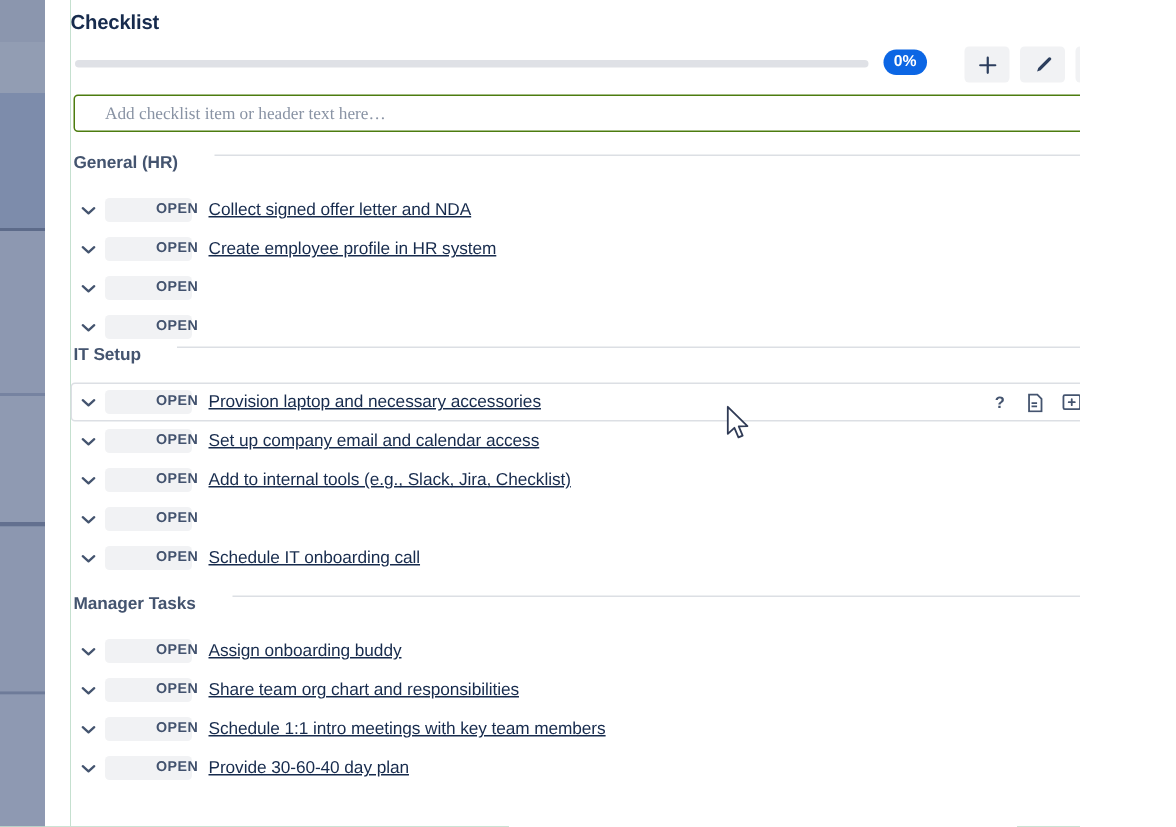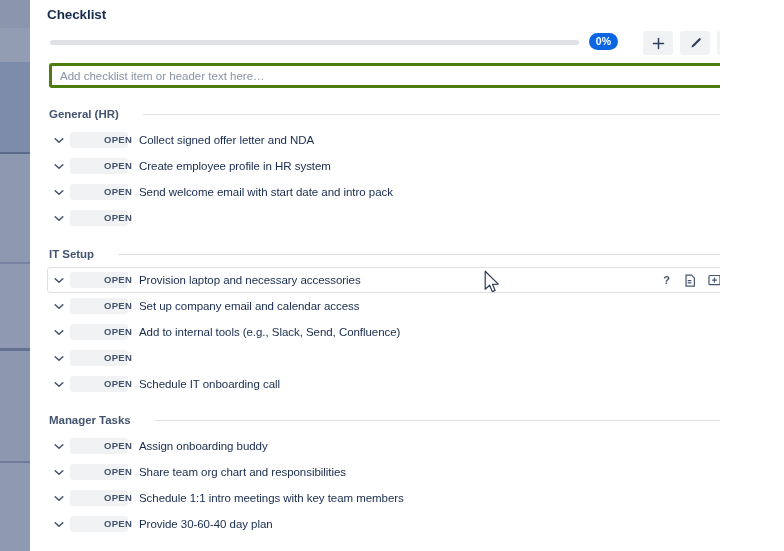--- a/index.html
+++ b/index.html
@@ -132,43 +132,42 @@
     padding: 0;
   }
   .tb-btn svg { display: block; }
 
   
   .add-input {
     position: absolute;
     left: 2px; top: 63px;
     width: 727px;
     height: 25px;
-    border: 3px solid #4d7c0f;
+    border: 1px solid #4d7c0f;
     border-radius: 3px;
     background: #ffffff;
-    font-family: Liberation Sans, sans-serif;
+    font-family: Liberation Serif, serif;
     font-size: 11.5px;
     color: #172b4d;
-    padding: 0 8px;
+    padding: 0 20px;
     outline: none;
   }
   .add-input::placeholder { color: #8993a4; }
 
   
   .list {
     position: absolute;
     left: 0; top: 103px;
     width: 737px;
   }
 
   .section { position: relative; }
 
   .section-header {
     display: flex;
-    align-items: center;
     gap: 24px;
     height: 22px;
     padding-left: 2px;
     padding-right: 0px;
   }
   .section-title {
     font-size: 11.5px;
     font-weight: 700;
     color: #44546f;
     white-space: nowrap;
@@ -223,20 +222,21 @@
     margin-left: 2px;
     padding-left: 34px;
   }
 
   .row-text {
     margin-left: 11px;
     font-size: 11.5px;
     color: #172b4d;
     white-space: nowrap;
     letter-spacing: -0.05px;
+    text-decoration: underline;
   }
 
   .row-actions {
     position: absolute;
     right: 4px;
     top: 0;
     height: 24px;
     display: none;
     align-items: center;
     gap: 6px;
@@ -355,33 +355,32 @@
               <span class="status-badge">OPEN</span>
               <span class="row-text">Create employee profile in HR system</span>
             </div>
             <div class="row">
               <span class="chevron">
                 <svg width="10" height="7" viewBox="0 0 11 7" fill="none" stroke="#44546f" stroke-width="1.7" stroke-linecap="round" stroke-linejoin="round">
                   <path d="M1.3 1.6 L5.5 5.4 L9.7 1.6"></path>
                 </svg>
               </span>
               <span class="status-badge">OPEN</span>
-              <span class="row-text">Send welcome email with start date and intro pack</span>
             </div>
             <div class="row">
               <span class="chevron">
                 <svg width="10" height="7" viewBox="0 0 11 7" fill="none" stroke="#44546f" stroke-width="1.7" stroke-linecap="round" stroke-linejoin="round">
                   <path d="M1.3 1.6 L5.5 5.4 L9.7 1.6"></path>
                 </svg>
               </span>
               <span class="status-badge">OPEN</span>
             </div>
           </div>
         </div>
-        <div class="section" style="margin-top: 12px;">
+        <div class="section" style="">
           <div class="section-header">
             <div class="section-title">IT Setup</div>
             <div class="section-rule"></div>
           </div>
           <div class="items">
             <div class="row hovered">
               <span class="chevron">
                 <svg width="10" height="7" viewBox="0 0 11 7" fill="none" stroke="#44546f" stroke-width="1.7" stroke-linecap="round" stroke-linejoin="round">
                   <path d="M1.3 1.6 L5.5 5.4 L9.7 1.6"></path>
                 </svg>
@@ -436,21 +435,21 @@
               <span class="status-badge">OPEN</span>
               <span class="row-text">Set up company email and calendar access</span>
             </div>
             <div class="row">
               <span class="chevron">
                 <svg width="10" height="7" viewBox="0 0 11 7" fill="none" stroke="#44546f" stroke-width="1.7" stroke-linecap="round" stroke-linejoin="round">
                   <path d="M1.3 1.6 L5.5 5.4 L9.7 1.6"></path>
                 </svg>
               </span>
               <span class="status-badge">OPEN</span>
-              <span class="row-text">Add to internal tools (e.g., Slack, Send, Confluence)</span>
+              <span class="row-text">Add to internal tools (e.g., Slack, Jira, Checklist)</span>
             </div>
             <div class="row">
               <span class="chevron">
                 <svg width="10" height="7" viewBox="0 0 11 7" fill="none" stroke="#44546f" stroke-width="1.7" stroke-linecap="round" stroke-linejoin="round">
                   <path d="M1.3 1.6 L5.5 5.4 L9.7 1.6"></path>
                 </svg>
               </span>
               <span class="status-badge">OPEN</span>
             </div>
             <div class="row">

